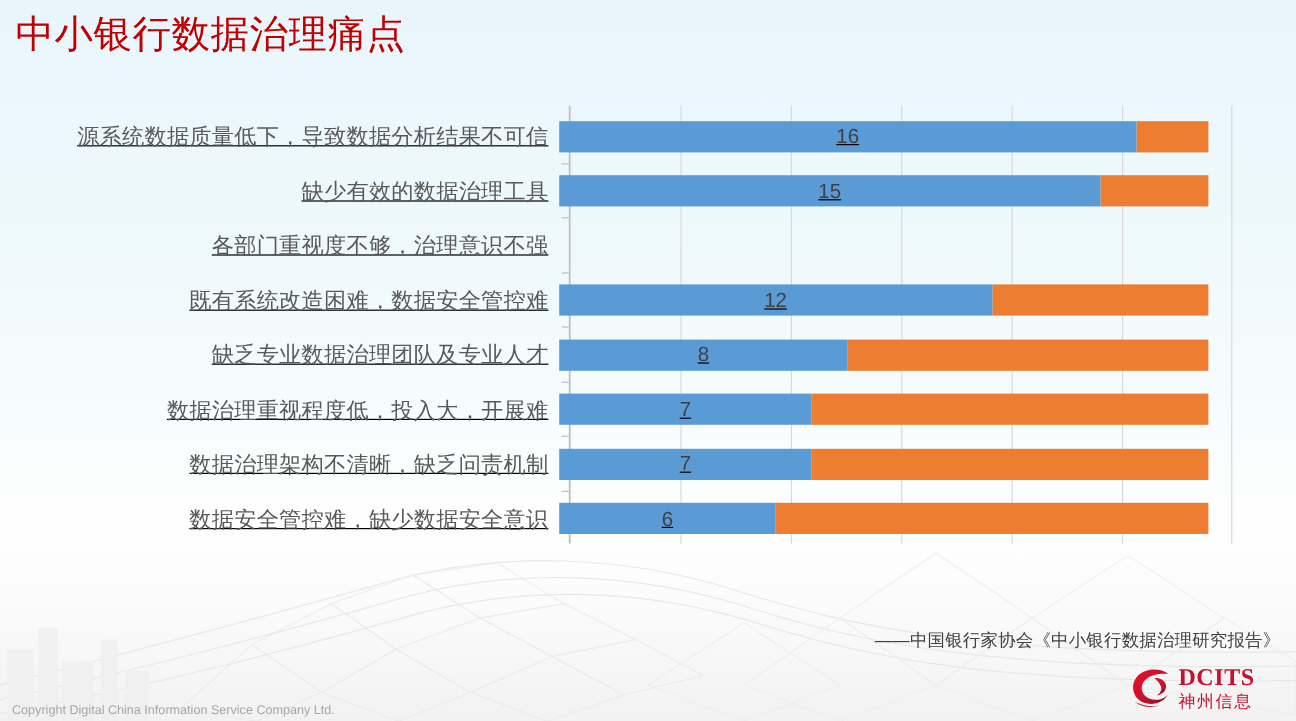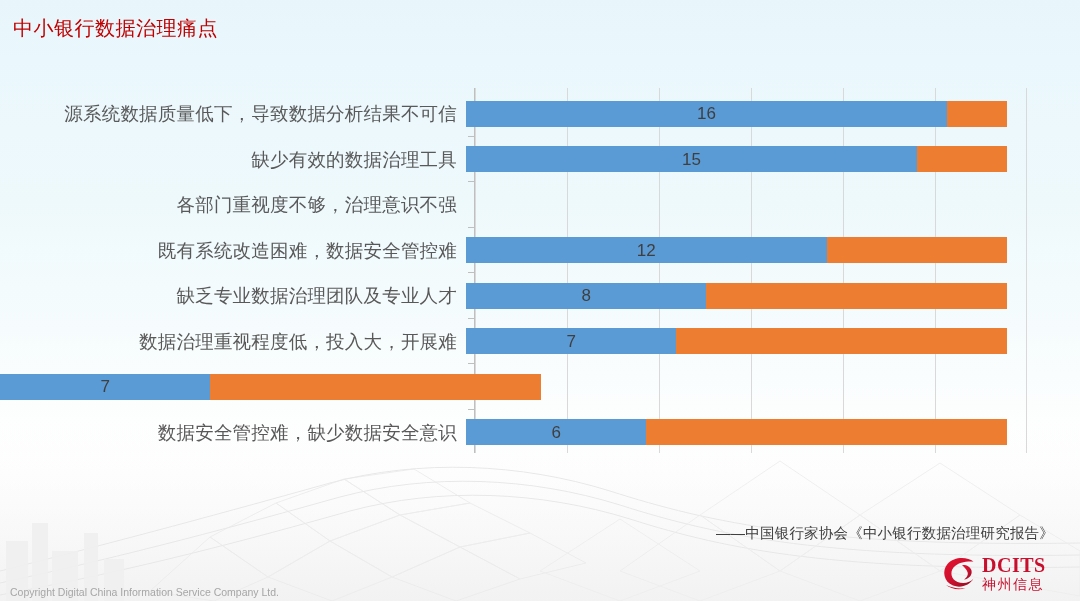--- a/index.html
+++ b/index.html
@@ -38,21 +38,21 @@
     overflow: hidden;
     pointer-events: none;
   }
   .bg-art svg { display: block; }
 
   
   .title {
     position: absolute;
     left: 13px;
     top: 8px;
-    font-size: 20px;
+    font-size: 32px;
     line-height: 40px;
     color: #C00000;
     letter-spacing: 0.5px;
     white-space: nowrap;
   }
 
   
   .chart {
     position: absolute;
     left: 0px;
@@ -66,20 +66,21 @@
     top: 0;
     width: 1040px;
     height: 370px;
   }
   .rows {
     position: absolute;
     left: 0;
     top: 3px;
     width: 1040px;
     height: 364px;
+    text-decoration: underline;
   }
   .row {
     position: relative;
     height: 45.5px;
     display: flex;
     align-items: center;
   }
   .cat-label {
     width: 466px;
     text-align: right;
@@ -144,21 +145,21 @@
     position: absolute;
     left: 468px;
     width: 6px;
     height: 1px;
     background: #BFBFBF;
   }
 
   
   .source {
     position: absolute;
-    right: 26px;
+    right: 13px;
     top: 524px;
     font-size: 14.5px;
     color: #404040;
     white-space: nowrap;
     letter-spacing: 0.2px;
   }
   .copyright {
     position: absolute;
     left: 10px;
     top: 586px;
@@ -324,20 +325,21 @@
           <div class="cat-label">数据治理重视程度低，投入大，开展难</div>
           <div class="bar-track">
             <div class="seg-primary" style="width:38.889%">
               <span class="seg-value">7</span>
             </div>
             <div class="seg-secondary" style="width:61.111%"></div>
           </div>
         </div>
 
         <div class="row">
+          <div class="cat-label">数据治理架构不清晰，缺乏问责机制</div>
           <div class="bar-track">
             <div class="seg-primary" style="width:38.889%">
               <span class="seg-value">7</span>
             </div>
             <div class="seg-secondary" style="width:61.111%"></div>
           </div>
         </div>
 
         <div class="row">
           <div class="cat-label">数据安全管控难，缺少数据安全意识</div>

